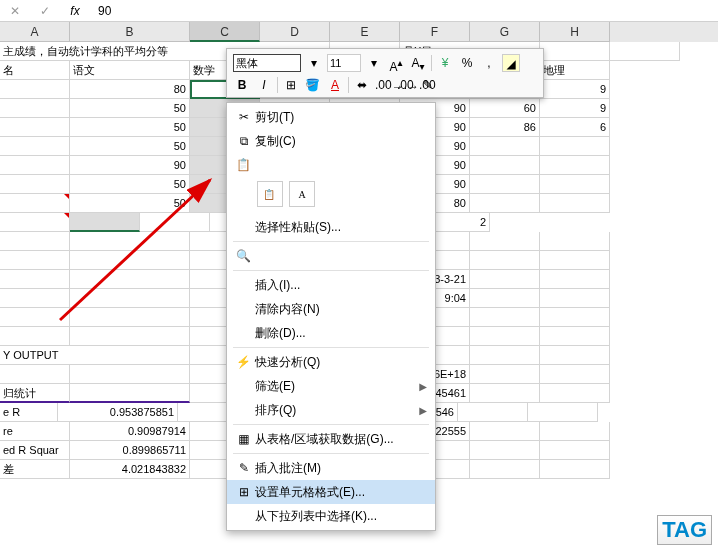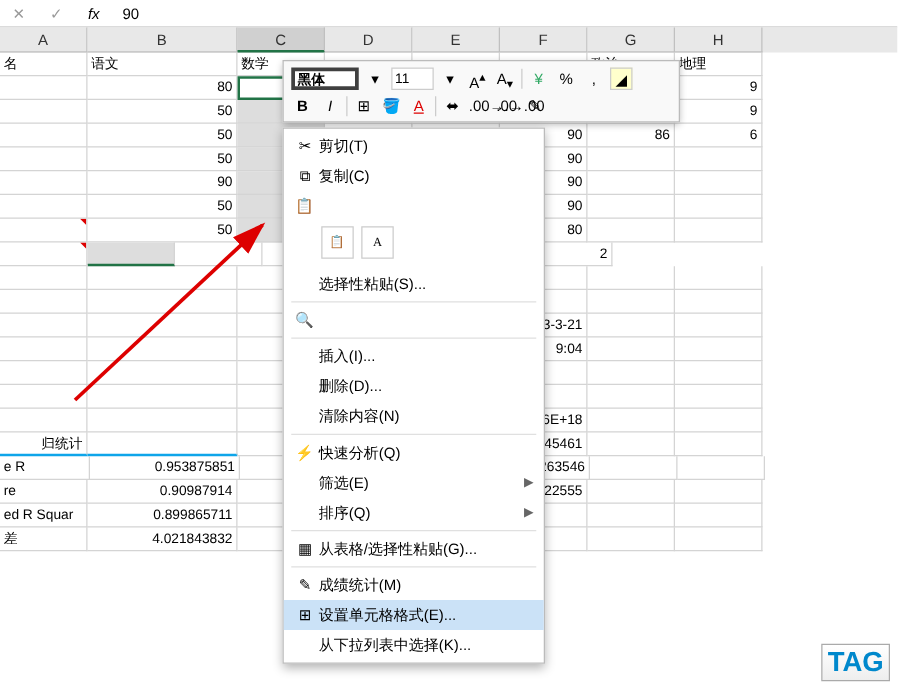--- a/index.html
+++ b/index.html
@@ -13,27 +13,27 @@
 .col-headers { display: flex; height: 20px; background: #e8e8e8; }
 .ch { border-right: 1px solid #c0c0c0; border-bottom: 1px solid #c0c0c0; text-align: center; line-height: 20px; color: #333; background: #e8e8e8; }
 .ch.sel { background: #d0d0d0; border-bottom: 2px solid #217346; }
 
 .rows { position: relative; }
 .row { display: flex; height: 19px; }
 .cell { border-right: 1px solid #d4d4d4; border-bottom: 1px solid #d4d4d4; padding: 0 3px; line-height: 18px; overflow: hidden; white-space: nowrap; font-size: 11px; }
 .cell.r { text-align: right; }
 .cell.sel { background: #ddd; }
 .cell.active { border: 2px solid #217346; background: #fff; }
-.cell.bb { border-bottom: 2px solid #0ea5e9; text-align: right; }
+.cell.bb { border-bottom: 2px solid #4c1d95; }
 .redtri { position: relative; }
 .redtri::after { content: ""; position: absolute; top: 0; right: 0; border-left: 5px solid transparent; border-top: 5px solid #d00; }
 
 .mini-toolbar { position: absolute; left: 226px; top: 48px; width: 318px; height: 50px; background: #f9f9f9; border: 1px solid #bbb; box-shadow: 0 2px 6px rgba(0,0,0,0.3); z-index: 100; padding: 3px 6px; }
 .mt-row { display: flex; align-items: center; gap: 4px; height: 22px; }
-.mt-font { width: 54px; height: 18px; border: 3px solid #404040; font-size: 11px; padding: 0 2px; font-weight: bold; }
+.mt-font { width: 68px; height: 18px; border: 1px solid #404040; font-size: 11px; padding: 0 2px; }
 .mt-size { width: 34px; height: 18px; border: 1px solid #ccc; font-size: 11px; padding: 0 2px; }
 .mt-btn { width: 18px; height: 18px; text-align: center; line-height: 18px; cursor: pointer; font-size: 12px; }
 .mt-sep { width: 1px; height: 16px; background: #ccc; }
 
 .context-menu { position: absolute; left: 226px; top: 102px; width: 210px; background: #fff; border: 1px solid #bbb; box-shadow: 0 3px 8px rgba(0,0,0,0.3); z-index: 100; padding: 2px 0; }
 .cm-item { display: flex; align-items: center; height: 24px; padding: 0 8px 0 6px; cursor: default; }
 .cm-item.hover { background: #cbe2f7; }
 .cm-icon { width: 22px; display: flex; align-items: center; justify-content: center; }
 .cm-label { flex: 1; font-size: 12px; }
 .cm-arrow { color: #666; font-size: 10px; }
@@ -65,20 +65,27 @@
   <div class="ch sel" style="width:70px">C</div>
   <div class="ch" style="width:70px">D</div>
   <div class="ch" style="width:70px">E</div>
   <div class="ch" style="width:70px">F</div>
   <div class="ch" style="width:70px">G</div>
   <div class="ch" style="width:70px">H</div>
 </div>
 
 <div class="rows">
 
+<div class="row">
+  <div class="cell" style="width:330px">主成绩，自动统计学科的平均分等</div>
+  <div class="cell" style="width:70px"></div>
+  <div class="cell" style="width:140px">月X日</div>
+  <div class="cell" style="width:70px"></div>
+  <div class="cell" style="width:70px"></div>
+</div>
 
 <div class="row">
   <div class="cell" style="width:70px">名</div>
   <div class="cell" style="width:120px">语文</div>
   <div class="cell" style="width:70px">数学</div>
   <div class="cell" style="width:70px"></div>
   <div class="cell" style="width:70px"></div>
   <div class="cell" style="width:70px"></div>
   <div class="cell" style="width:70px">政治</div>
   <div class="cell" style="width:70px">地理</div>
@@ -223,20 +230,29 @@
       <div class="cell" style="width:120px"></div>
       <div class="cell" style="width:70px"></div>
       <div class="cell" style="width:70px"></div>
       <div class="cell" style="width:70px"></div>
       <div class="cell" style="width:70px"></div>
       <div class="cell" style="width:70px"></div>
       <div class="cell" style="width:70px"></div>
     </div>
 
 <div class="row">
+      <div class="cell" style="width:190px">Y OUTPUT</div>
+      <div class="cell" style="width:70px"></div>
+      <div class="cell" style="width:70px"></div>
+      <div class="cell" style="width:70px"></div>
+      <div class="cell" style="width:70px"></div>
+      <div class="cell" style="width:70px"></div>
+      <div class="cell" style="width:70px"></div>
+    </div>
+<div class="row">
       <div class="cell" style="width:70px"></div>
       <div class="cell" style="width:120px"></div>
       <div class="cell" style="width:70px"></div>
       <div class="cell" style="width:70px"></div>
       <div class="cell" style="width:70px"></div>
       <div class="cell r" style="width:70px">4.5676E+18</div>
       <div class="cell" style="width:70px"></div>
       <div class="cell" style="width:70px"></div>
     </div>
 
@@ -244,21 +260,21 @@
       <div class="cell bb" style="width:70px">归统计</div>
       <div class="cell bb" style="width:120px"></div>
       <div class="cell" style="width:70px"></div>
       <div class="cell" style="width:70px"></div>
       <div class="cell" style="width:70px"></div>
       <div class="cell r" style="width:70px">45461</div>
       <div class="cell" style="width:70px"></div>
       <div class="cell" style="width:70px"></div>
     </div>
 <div class="row">
-      <div class="cell" style="width:72px">e R</div>
+      <div class="cell" style="width:58px">e R</div>
       <div class="cell r" style="width:120px">0.953875851</div>
       <div class="cell" style="width:70px"></div>
       <div class="cell" style="width:70px"></div>
       <div class="cell" style="width:70px"></div>
       <div class="cell r" style="width:70px">263546</div>
       <div class="cell" style="width:70px"></div>
       <div class="cell" style="width:70px"></div>
     </div>
 <div class="row">
       <div class="cell" style="width:70px">re</div>
@@ -345,50 +361,50 @@
   <div class="cm-item">
       <span class="cm-icon">🔍</span>
     </div>
   <div class="cm-sep"></div>
   <div class="cm-item">
       <span class="cm-icon"></span>
       <span class="cm-label">插入(I)...</span>
     </div>
   <div class="cm-item">
       <span class="cm-icon"></span>
+      <span class="cm-label">清除内容(N)</span>
+    </div>
+  <div class="cm-item">
+      <span class="cm-icon"></span>
       <span class="cm-label">删除(D)...</span>
-    </div>
-  <div class="cm-item">
-      <span class="cm-icon"></span>
-      <span class="cm-label">清除内容(N)</span>
     </div>
   <div class="cm-sep"></div>
   <div class="cm-item">
       <span class="cm-icon">⚡</span>
       <span class="cm-label">快速分析(Q)</span>
     </div>
   <div class="cm-item">
       <span class="cm-icon"></span>
       <span class="cm-label">筛选(E)</span>
       <span class="cm-arrow">▶</span>
     </div>
   <div class="cm-item">
       <span class="cm-icon"></span>
       <span class="cm-label">排序(Q)</span>
       <span class="cm-arrow">▶</span>
     </div>
   <div class="cm-sep"></div>
   <div class="cm-item">
       <span class="cm-icon">▦</span>
-      <span class="cm-label">从表格/选择性粘贴(G)...</span>
+      <span class="cm-label">从表格/区域获取数据(G)...</span>
     </div>
   <div class="cm-sep"></div>
   <div class="cm-item">
       <span class="cm-icon">✎</span>
-      <span class="cm-label">成绩统计(M)</span>
+      <span class="cm-label">插入批注(M)</span>
     </div>
   <div class="cm-item hover">
       <span class="cm-icon">⊞</span>
       <span class="cm-label">设置单元格格式(E)...</span>
     </div>
   <div class="cm-item">
       <span class="cm-icon"></span>
       <span class="cm-label">从下拉列表中选择(K)...</span>
     </div>
 </div>

